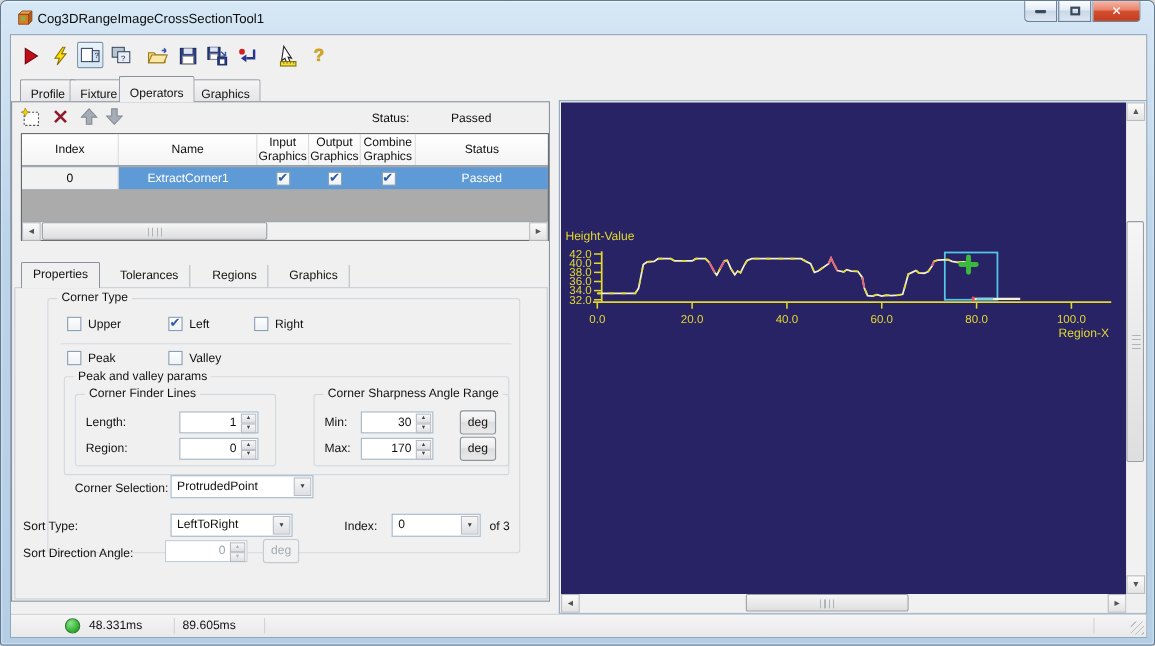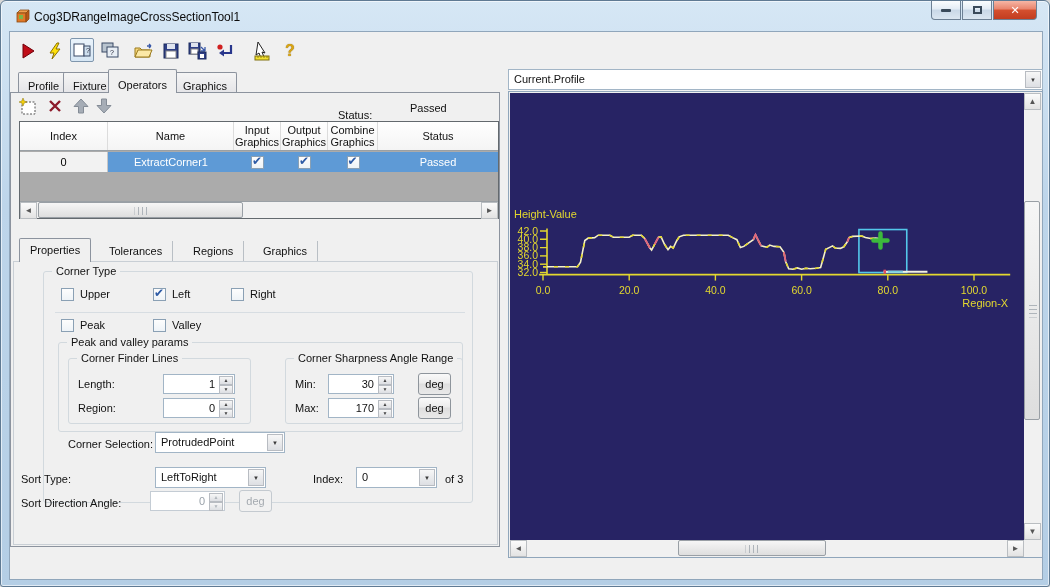--- a/index.html
+++ b/index.html
@@ -209,21 +209,21 @@
       <div style="position:absolute;left:62px;top:5px;">
         <svg width="16" height="16" viewBox="0 0 16 16">
           <polygon points="8,1 15,8.5 10.5,8.5 10.5,15 5.5,15 5.5,8.5 1,8.5" fill="#a6adb6" stroke="#848c96"></polygon>
         </svg>
       </div>
       <div style="position:absolute;left:85px;top:5px;">
         <svg width="16" height="16" viewBox="0 0 16 16">
           <polygon points="8,15 1,7.5 5.5,7.5 5.5,1 10.5,1 10.5,7.5 15,7.5" fill="#a6adb6" stroke="#848c96"></polygon>
         </svg>
       </div>
-      <span class="lbl" style="left:327px;top:16px;">Status:</span>
+      <span class="lbl" style="left:327px;top:9px;">Status:</span>
       <span class="lbl" style="left:399px;top:9px;">Passed</span>
 
       <div class="grid">
         <div class="grid-header">
           <div class="gh-cell" style="width:88px;">Index</div>
           <div class="gh-cell" style="width:126px;">Name</div>
           <div class="gh-cell" style="width:47px;">Input Graphics</div>
           <div class="gh-cell" style="width:47px;">Output Graphics</div>
           <div class="gh-cell" style="width:50px;">Combine Graphics</div>
           <div class="gh-cell" style="flex:1;border-right:none;">Status</div>
@@ -344,24 +344,20 @@
       <div class="spin disabled" style="left:139px;top:398px;width:75px;z-index:5;">
         <span class="spin-val">0</span>
         <div class="spin-btns">
             <div class="spin-b">▲</div>
             <div class="spin-b">▼</div>
           </div>
       </div>
       <div class="degbtn disabled" style="left:228px;top:397px;z-index:5;">deg</div>
     </div>
 
-    <div class="combo" style="left:498px;top:37px;width:535px;">
-      <span class="combo-txt">Current.Profile</span>
-      <div class="combo-btn">▼</div>
-    </div>
 
     <div class="chart-wrap">
       <svg id="chart-svg" class="chart-canvas" viewBox="0 0 514 447">
           <rect x="0" y="0" width="514" height="447" fill="#272364"></rect>
           <line x1="29.121000000000002" y1="181.575" x2="500.204" y2="181.575" stroke="#e3d82f" stroke-width="1.6"></line>
           <line x1="33" y1="181.575" x2="33" y2="187.575" stroke="#e3d82f" stroke-width="1.4"></line>
           <text x="33" y="200.575" fill="#e3d82f" font-size="10.5" text-anchor="middle">0.0</text>
           <line x1="119.19999999999999" y1="181.575" x2="119.19999999999999" y2="187.575" stroke="#e3d82f" stroke-width="1.4"></line>
           <text x="119.19999999999999" y="200.575" fill="#e3d82f" font-size="10.5" text-anchor="middle">20.0</text>
           <line x1="205.39999999999998" y1="181.575" x2="205.39999999999998" y2="187.575" stroke="#e3d82f" stroke-width="1.4"></line>
@@ -410,15 +406,24 @@
       <div class="sbar" style="left:1px;top:448px;width:514px;height:17px;">
         <div class="sb-btn" style="left:0;top:0;">◄</div>
         <div class="sb-btn" style="right:0;top:0;">►</div>
         <div class="sb-thumb" style="left:168px;top:0;width:148px;height:16px;">
             <div class="grip-h"></div>
           </div>
       </div>
       <div style="position:absolute;left:515px;top:448px;width:17px;height:17px;background:#f0f0f0;"></div>
     </div>
 
+    <div class="statusbar">
+      <div class="status-dot"></div>
+      <span class="lbl" style="left:71px;top:4px;">48.331ms</span>
+      <div class="sb-sep" style="left:148px;"></div>
+      <span class="lbl" style="left:156px;top:4px;">89.605ms</span>
+      <div class="sb-sep" style="left:230px;"></div>
+      <div class="sb-sep" style="left:984px;"></div>
+      <div class="resize-grip"></div>
+    </div>
 
   </div>
 </div>
 
 </body></html>

